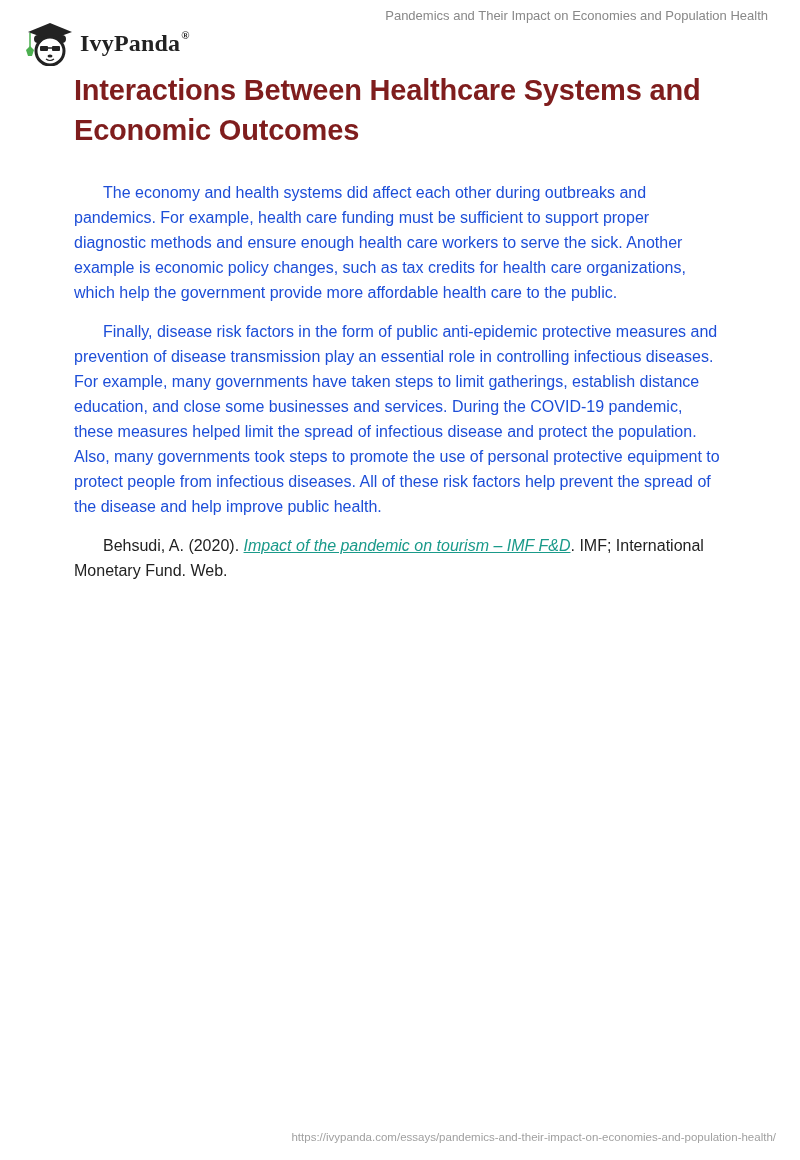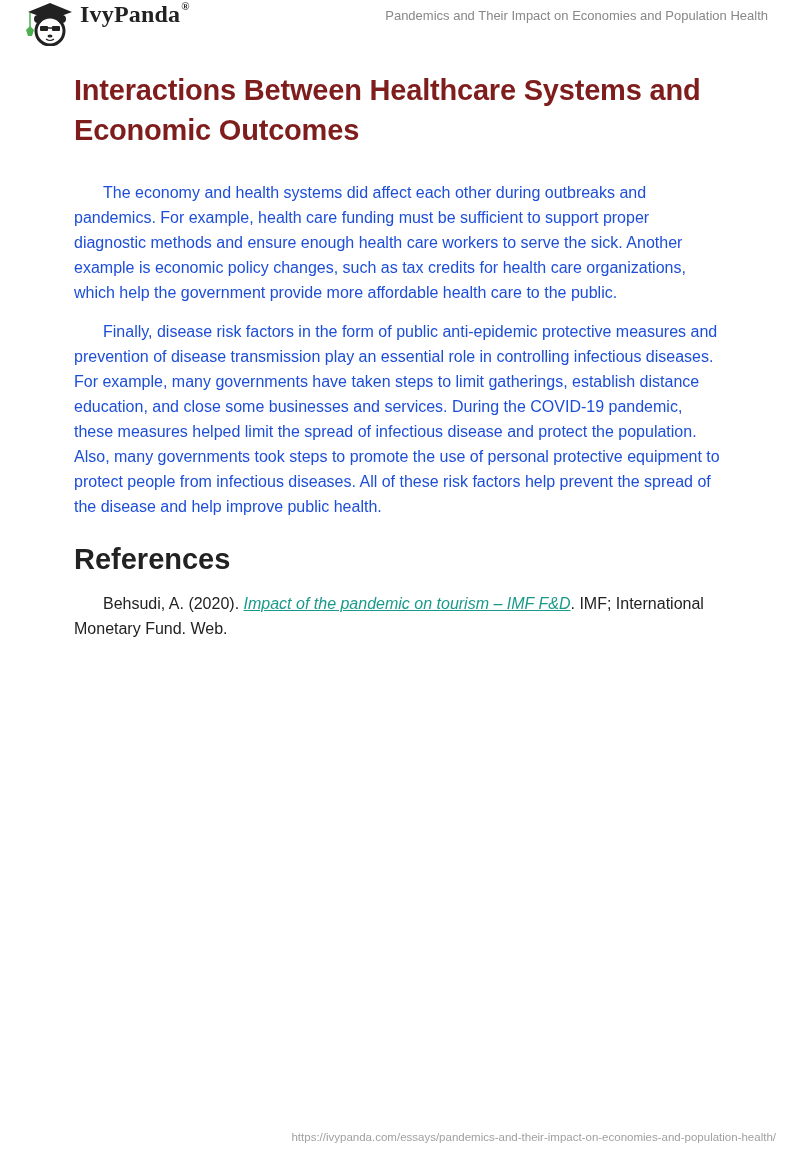--- a/index.html
+++ b/index.html
@@ -1,19 +1,19 @@
 <!DOCTYPE html>
 <html><head>
 <meta charset="utf-8">
 <style>
   html, body { margin: 0; padding: 0; background: #ffffff; }
   body { width: 800px; height: 1160px; position: relative; overflow: hidden;
          font-family: "Liberation Sans", sans-serif; color: #222222; }
   .header { position: absolute; left: 0; top: 0; width: 800px; height: 60px; }
-  .logo { position: absolute; left: 20px; top: 0; display: flex; align-items: flex-start; }
+  .logo { position: absolute; left: 20px; top: 20px; display: flex; align-items: center; }
   .logo svg { width: 58px; height: 46px; }
   .logo-text { font-family: "Liberation Serif", serif; font-weight: bold; font-size: 24px; color: #222; margin-left: 2px; letter-spacing: 0.2px; }
   .logo-text sup { font-size: 11px; vertical-align: 12px; margin-left: 1px; }
   .running-title { position: absolute; right: 32px; top: 8px; font-size: 13px; color: #888888; }
   .content { position: absolute; left: 74px; top: 70px; width: 650px; }
   h1 { font-size: 29px; font-weight: bold; line-height: 40px; margin: 0 0 30px 0; color: #7f1d1d; letter-spacing: -0.2px; }
   p { font-size: 16px; line-height: 25px; margin: 0 0 14px 0; text-indent: 29px; color: #1d4ed8; }
   h2 { font-size: 29px; font-weight: bold; margin: 22px 0 14px 0; line-height: 36px; color: #222; }
   a { color: #1a9a8a; font-style: italic; text-decoration: underline; }
   .ref { font-size: 16px; line-height: 25px; margin: 0 0 18px 0; text-indent: 29px; color: #222; }
@@ -41,20 +41,19 @@
     <span class="logo-text"><span>IvyPanda</span><sup>®</sup></span>
   </div>
   <div class="running-title">Pandemics and Their Impact on Economies and Population Health</div>
 </div>
 
 <div class="content">
   <h1>Interactions Between Healthcare Systems and Economic Outcomes</h1>
   <p>The economy and health systems did affect each other during outbreaks and pandemics. For example, health care funding must be sufficient to support proper diagnostic methods and ensure enough health care workers to serve the sick. Another example is economic policy changes, such as tax credits for health care organizations, which help the government provide more affordable health care to the public.</p>
   <p>Finally, disease risk factors in the form of public anti-epidemic protective measures and prevention of disease transmission play an essential role in controlling infectious diseases. For example, many governments have taken steps to limit gatherings, establish distance education, and close some businesses and services. During the COVID-19 pandemic, these measures helped limit the spread of infectious disease and protect the population. Also, many governments took steps to promote the use of personal protective equipment to protect people from infectious diseases. All of these risk factors help prevent the spread of the disease and help improve public health.</p>
 
-  <h2>References</h2>
 
   <div class="ref">
     <span>Behsudi, A. (2020). </span><a>Impact of the pandemic on tourism – IMF F&amp;D</a><span>. IMF; International Monetary Fund. Web.</span>
   </div>
 </div>
 
 <div class="footer-url">https://ivypanda.com/essays/pandemics-and-their-impact-on-economies-and-population-health/</div>
 
 </body></html>

